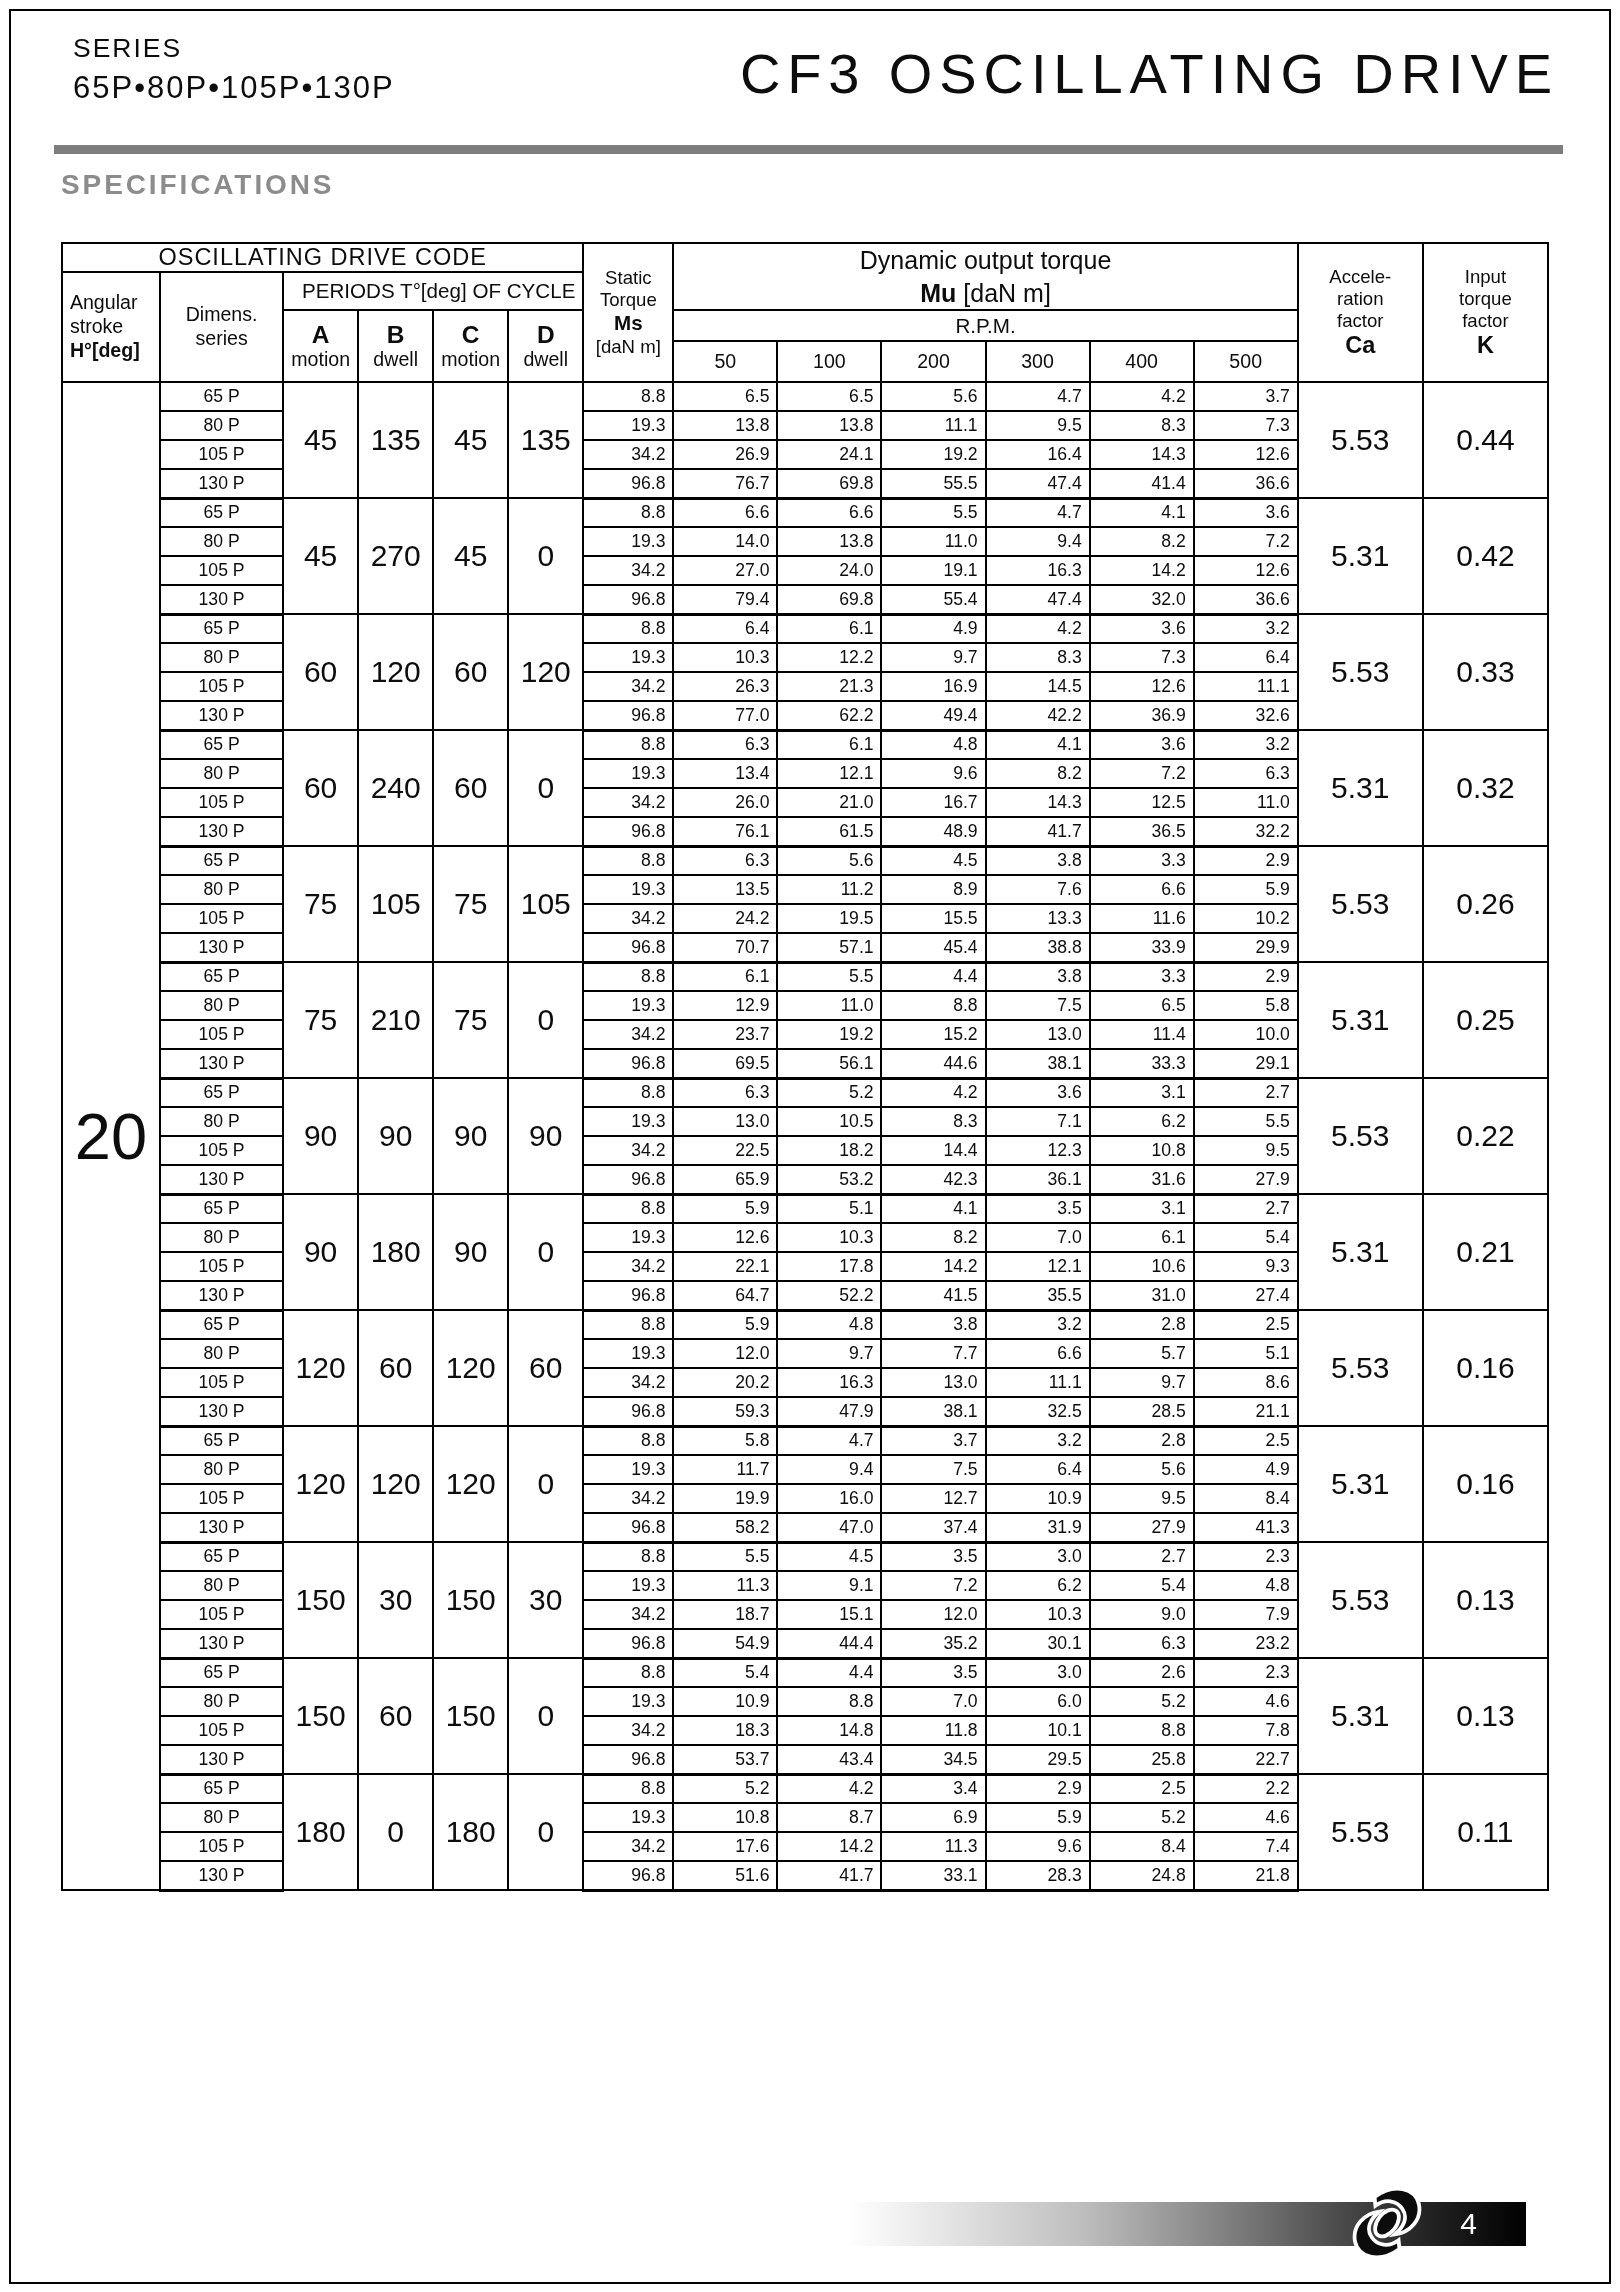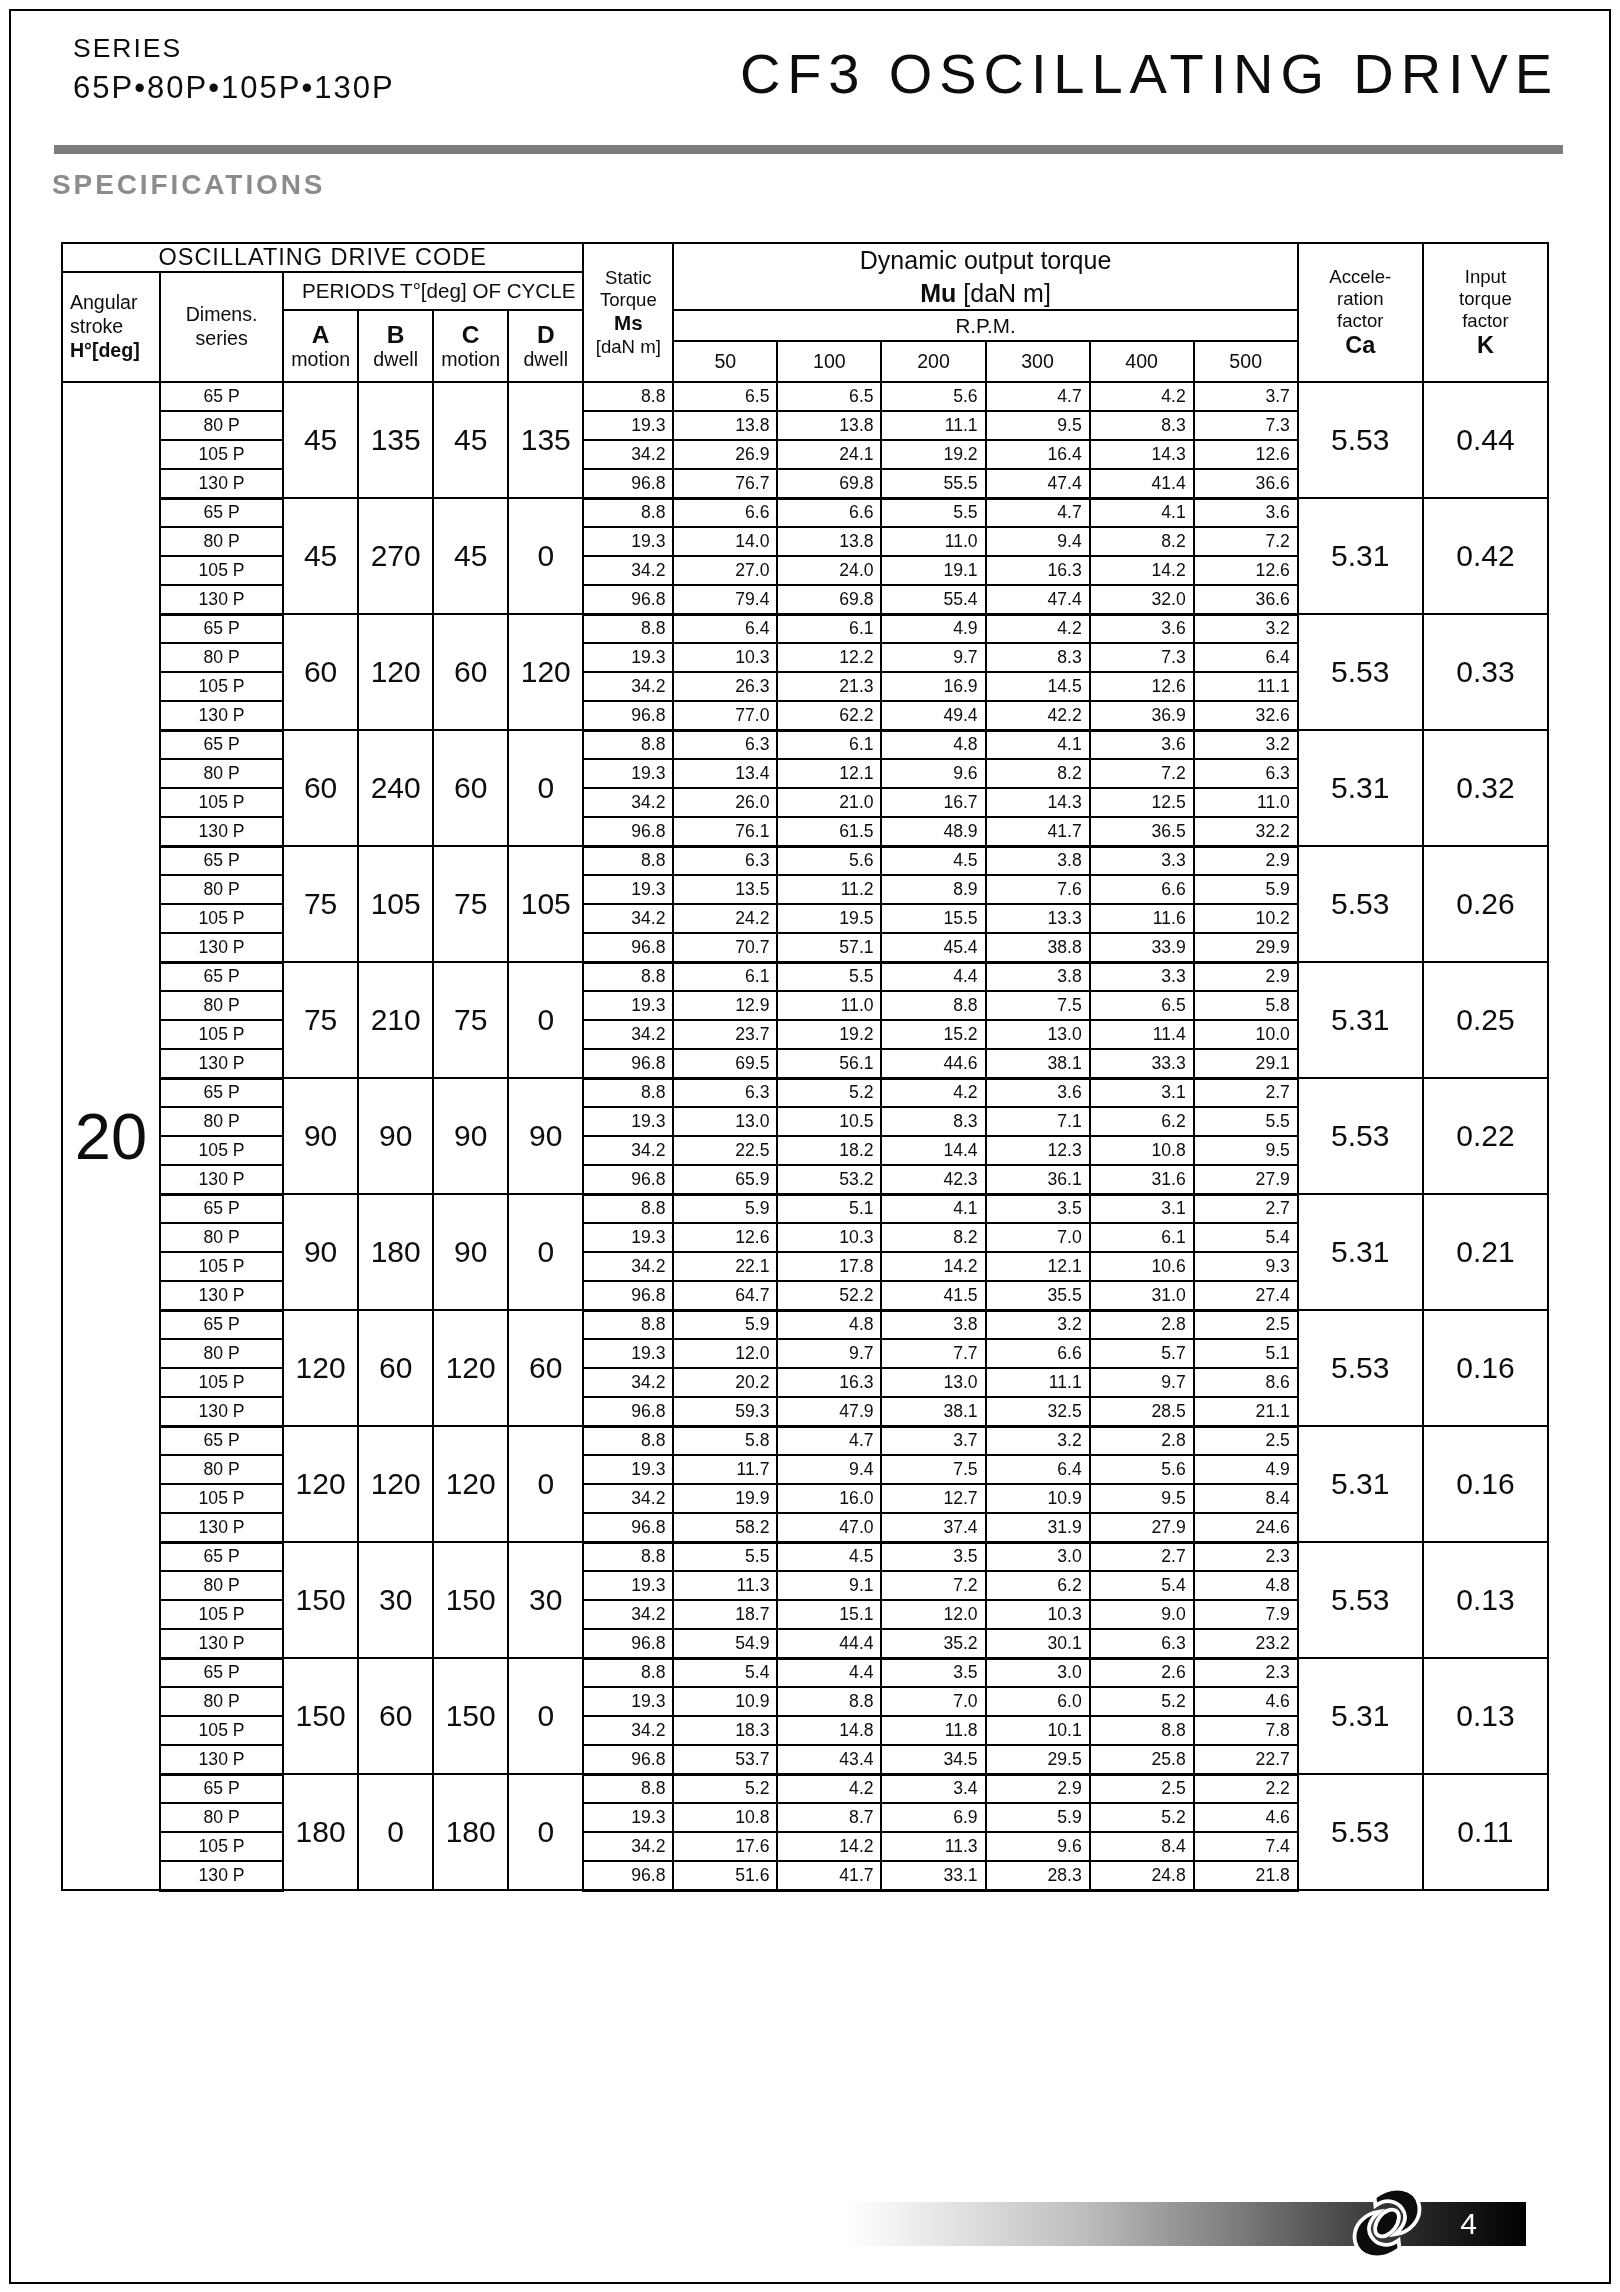--- a/index.html
+++ b/index.html
@@ -14,21 +14,21 @@
   
   .series-block { position:absolute; left:73px; top:33px; }
   .series-label { font-size:26.5px; letter-spacing:2px; }
   .series-models { font-size:31px; letter-spacing:2px; margin-top:5.9px; }
   .doc-title {
     position:absolute; top:41px; right:61px;
     font-size:56px; font-weight:400; letter-spacing:6.9px; white-space:nowrap;
   }
   .header-bar { position:absolute; left:54px; top:145px; width:1509px; height:8.8px; background:#7d7d7d; }
   .spec-heading {
-    position:absolute; left:52px; top:169px;
+    position:absolute; left:61px; top:169px;
     font-size:28px; font-weight:bold; color:#8c8c8c; letter-spacing:2.9px;
   }
 
   
   table.spec {
     position:absolute; left:61px; top:242px; width:1488px;
     border-collapse:collapse; table-layout:fixed;
     border:2.9px solid #000;
   }
   .spec th, .spec td { border:2px solid #000; overflow:hidden; }
@@ -624,21 +624,21 @@
         <td class="num">8.4</td>
       </tr>
       <tr class="group-end">
         <td class="ser">130 P</td>
         <td class="num">96.8</td>
         <td class="num">58.2</td>
         <td class="num">47.0</td>
         <td class="num">37.4</td>
         <td class="num">31.9</td>
         <td class="num">27.9</td>
-        <td class="num">24.6</td>
+        <td class="num">41.3</td>
       </tr>
       <tr>
         <td class="ser">65 P</td>
         <td class="per" rowspan="4">150</td>
         <td class="per" rowspan="4">30</td>
         <td class="per" rowspan="4">150</td>
         <td class="per" rowspan="4">30</td>
         <td class="num">8.8</td>
         <td class="num">5.5</td>
         <td class="num">4.5</td>

